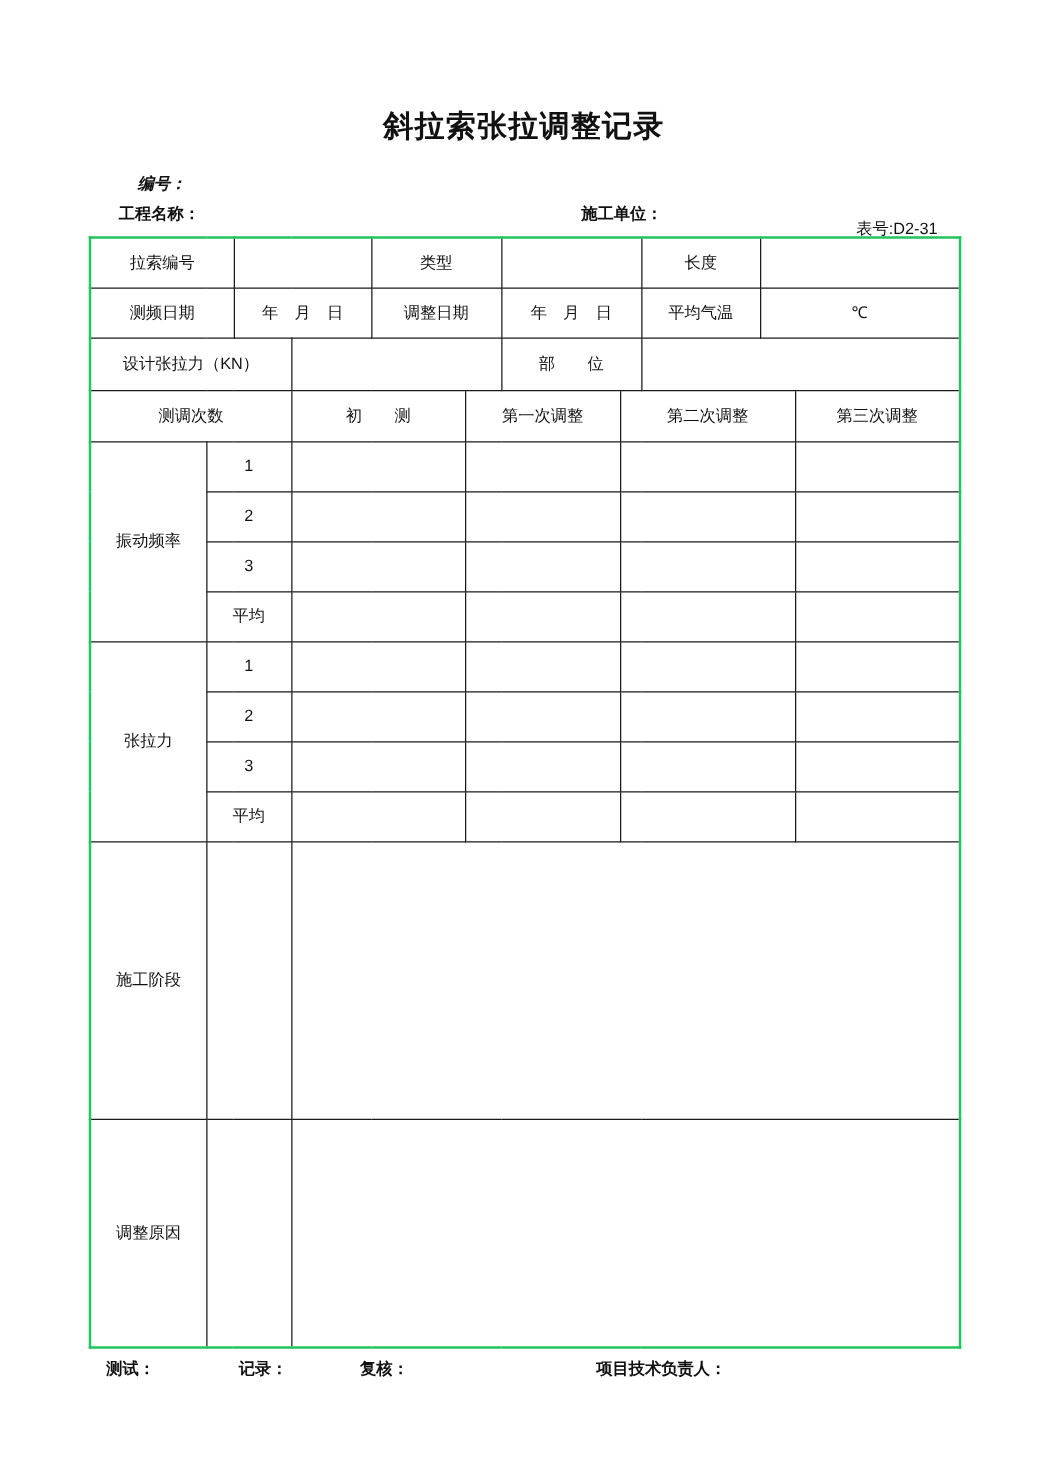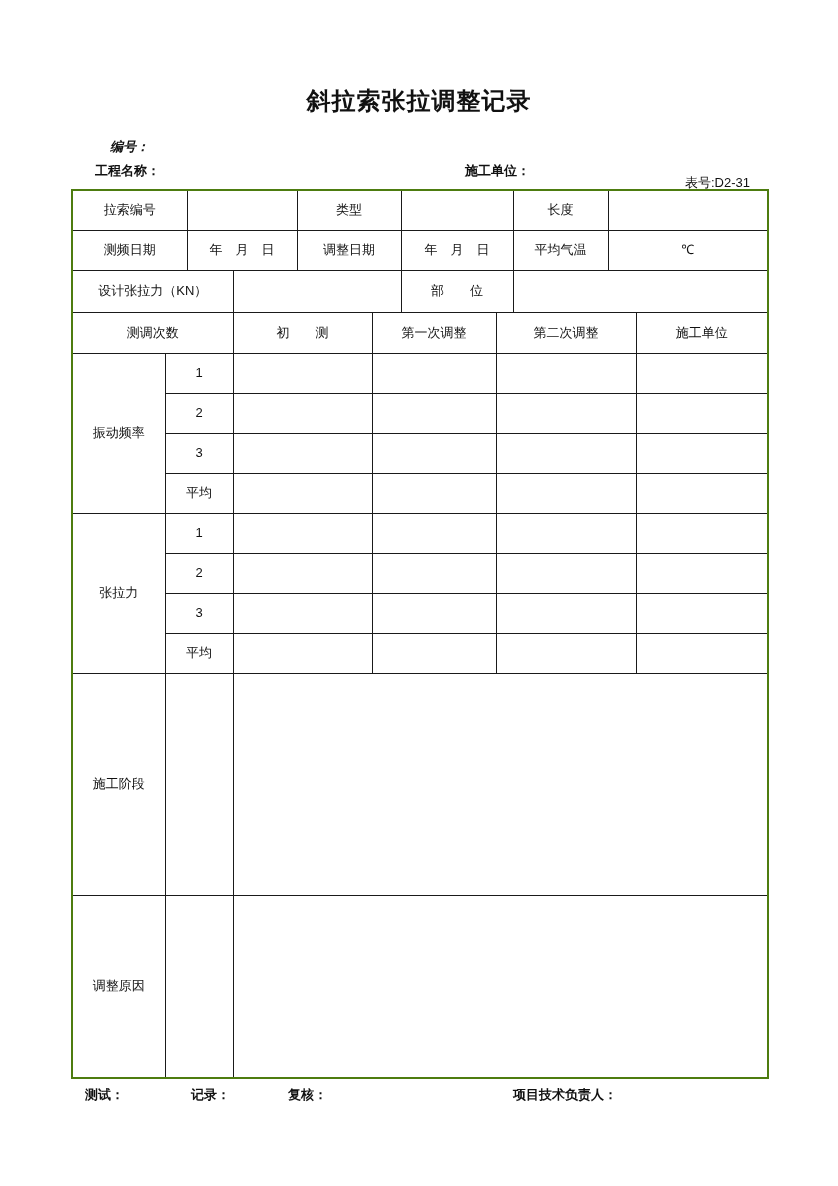--- a/index.html
+++ b/index.html
@@ -29,21 +29,21 @@
     font-weight: bold;
     white-space: nowrap;
   }
   .meta.normal { font-weight: normal; }
   table.record {
     position: absolute;
     left: 71px; top: 189px;
     width: 696px;
     border-collapse: collapse;
     table-layout: fixed;
-    border: 2px solid #4d7c0f;
+    border: 2px solid #22c55e;
   }
   table.record td {
     border: 1px solid #1a1a1a;
     padding: 0;
     text-align: center;
     vertical-align: middle;
     font-size: 13px;
     line-height: 1.2;
     overflow: hidden;
     white-space: nowrap;
@@ -112,21 +112,21 @@
       <td colspan="3"></td>
       <td colspan="2">部　　位</td>
       <td colspan="3"></td>
     </tr>
 
     <tr class="h41">
       <td colspan="3">测调次数</td>
       <td colspan="2">初　　测</td>
       <td colspan="2">第一次调整</td>
       <td colspan="3">第二次调整</td>
-      <td colspan="1">施工单位</td>
+      <td colspan="1">第三次调整</td>
     </tr>
 
     <tr class="h40">
       <td rowspan="4">振动频率</td>
       <td colspan="2">1</td>
       <td colspan="2"></td>
       <td colspan="2"></td>
       <td colspan="3"></td>
       <td colspan="1"></td>
     </tr>
@@ -192,15 +192,15 @@
       <td colspan="1">调整原因</td>
       <td colspan="2"></td>
       <td colspan="8"></td>
     </tr>
   </tbody>
     </table>
 
   <span class="footer-label" style="left:85px;">测试：</span>
   <span class="footer-label" style="left:191px;">记录：</span>
   <span class="footer-label" style="left:288px;">复核：</span>
-  <span class="footer-label" style="left:477px;margin-left:36px;">项目技术负责人：</span>
+  <span class="footer-label" style="left:477px;">项目技术负责人：</span>
 
 </div>
 
 </body></html>

